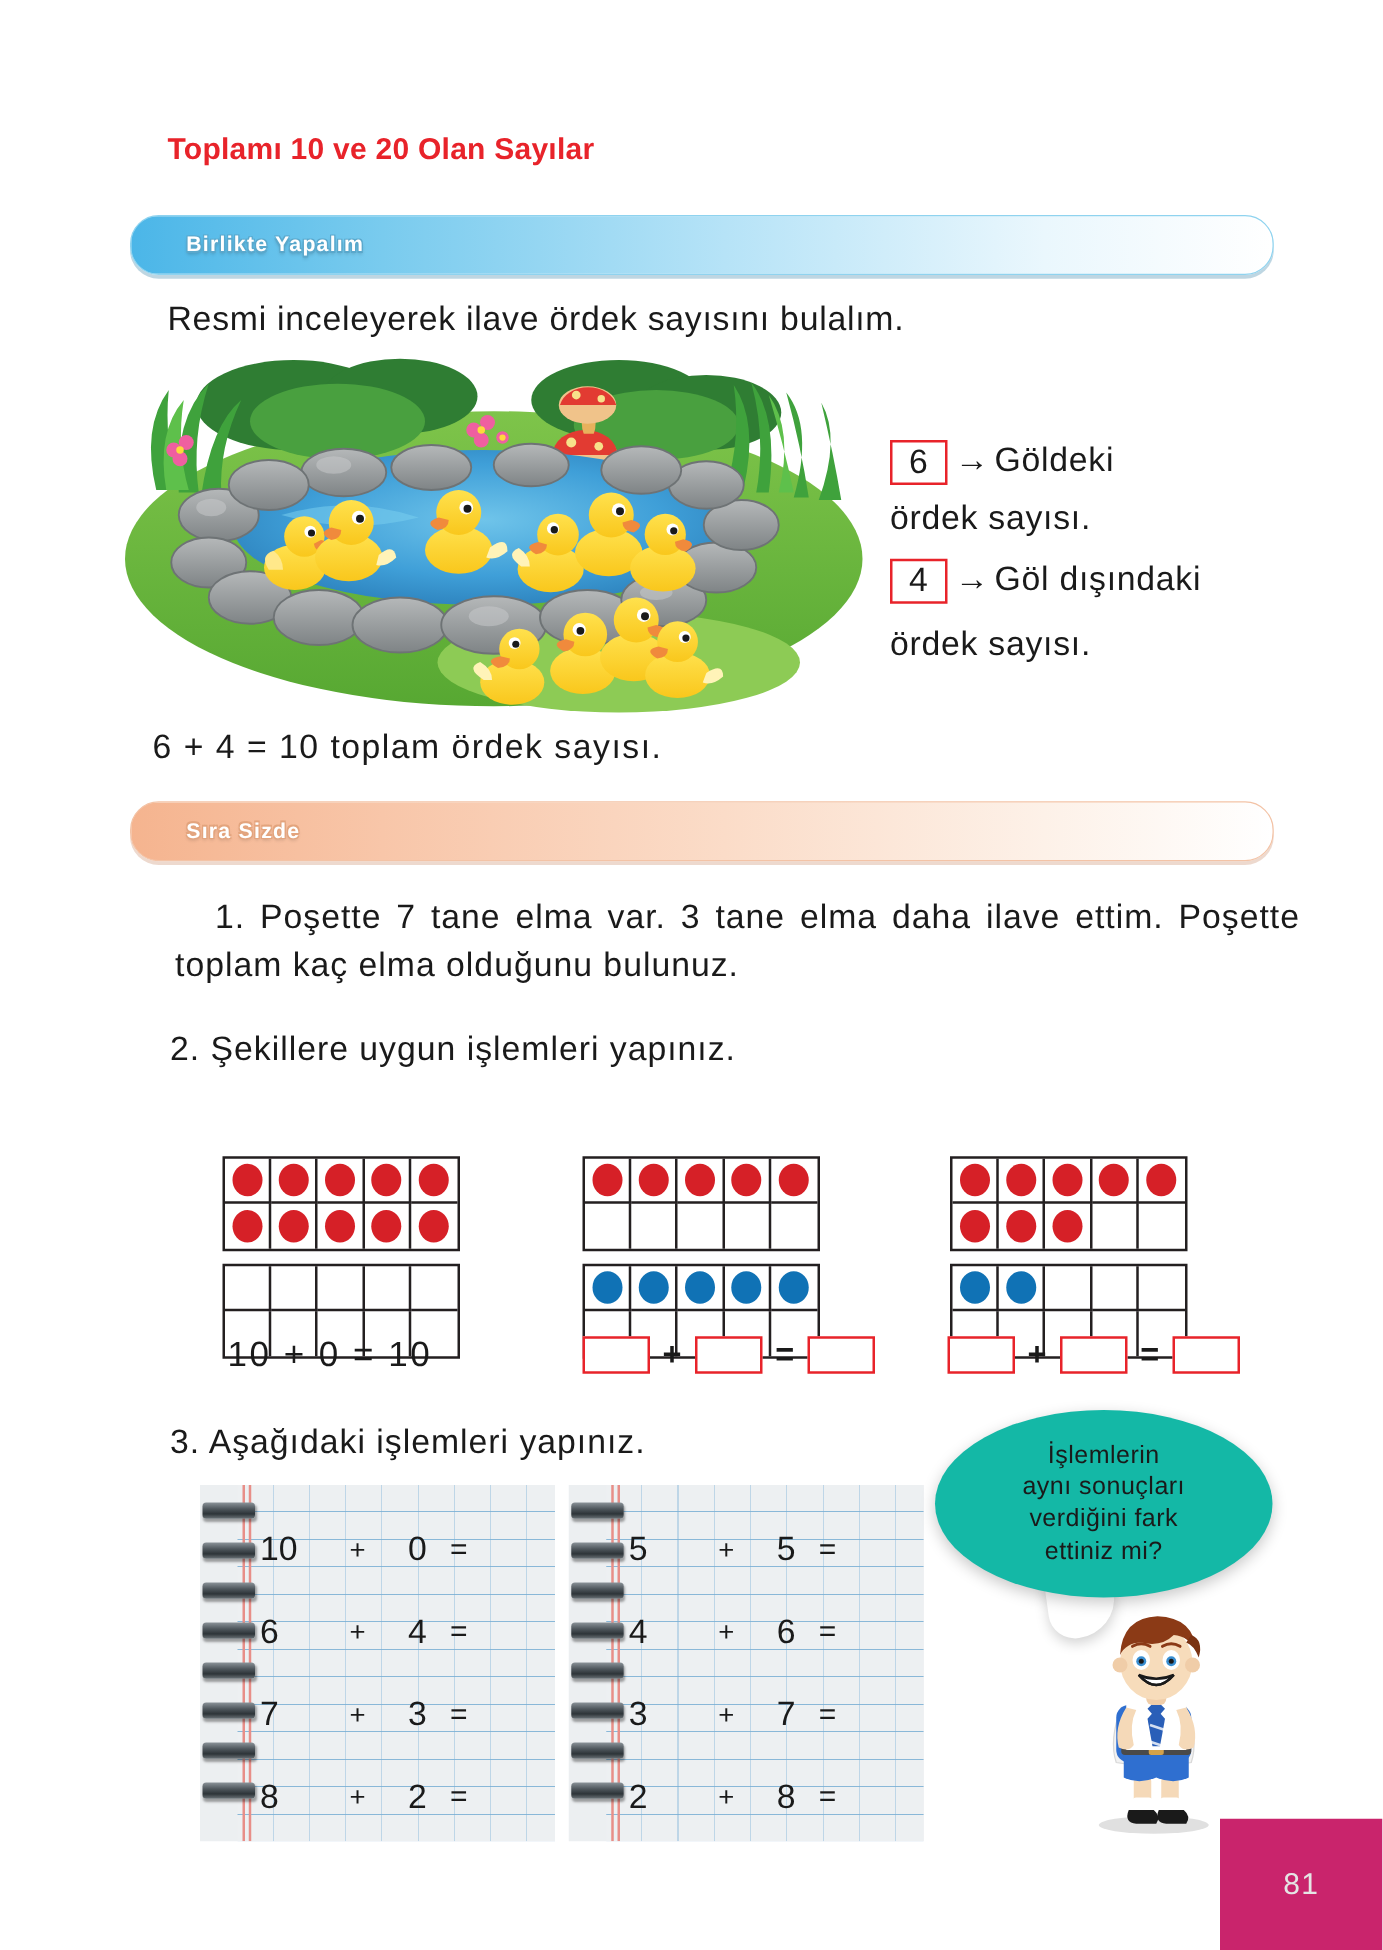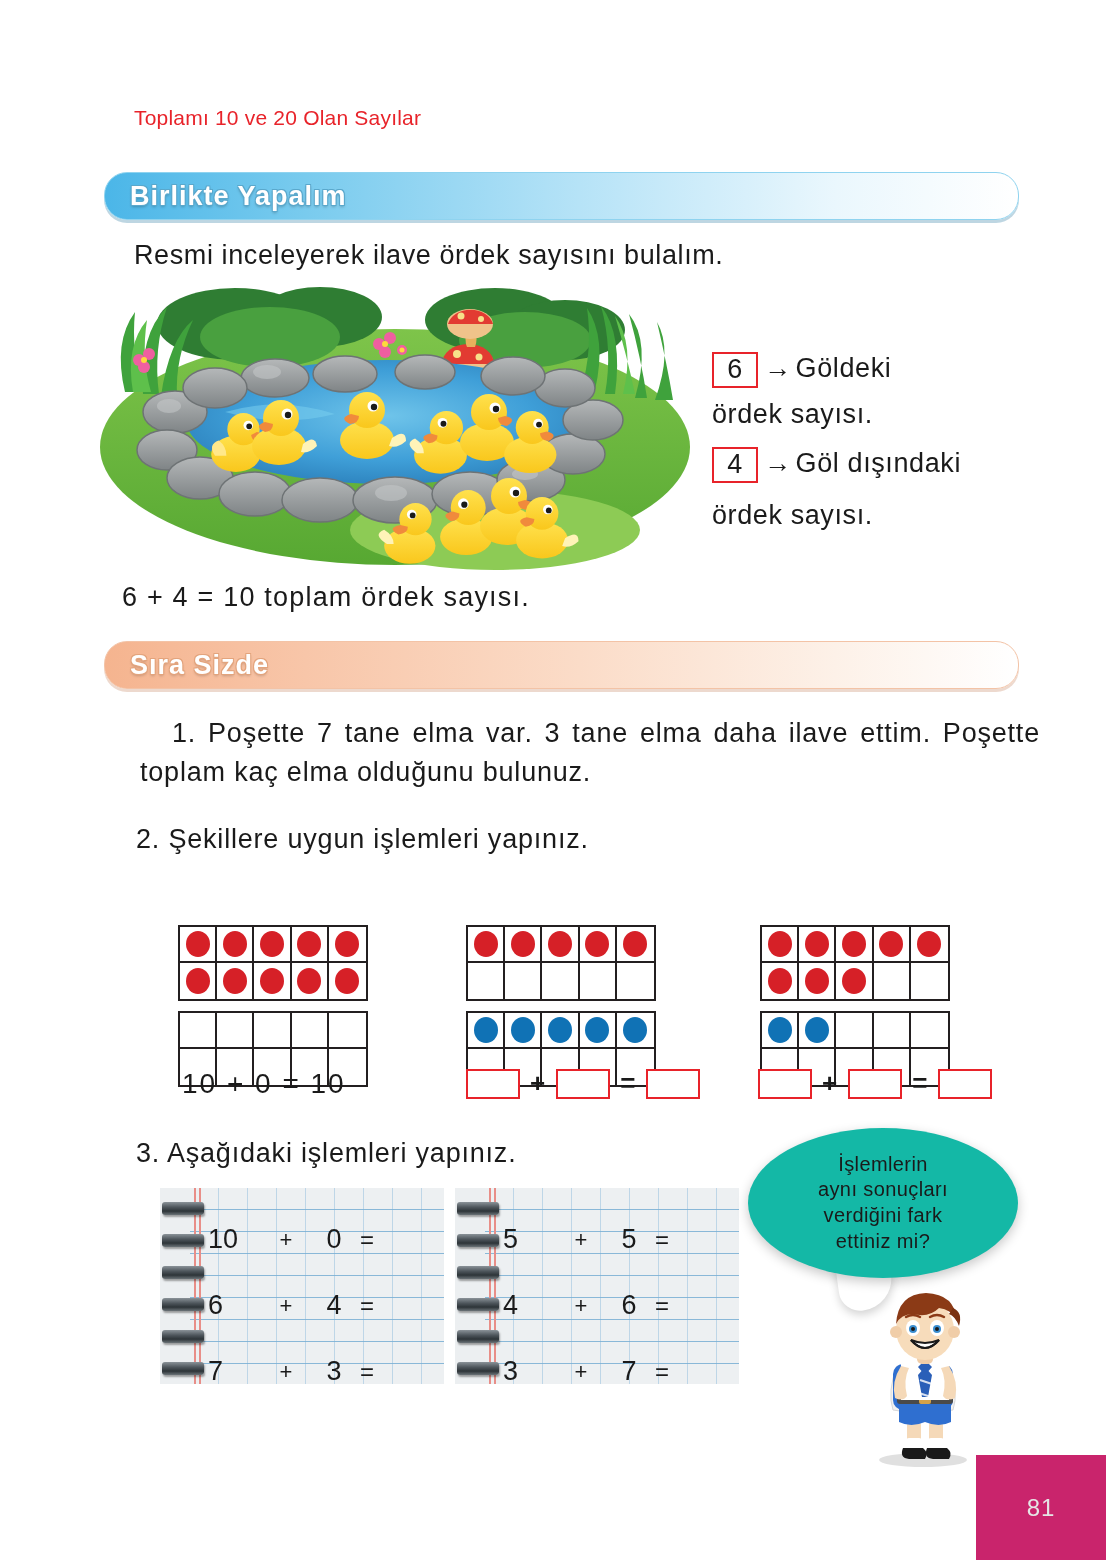--- a/index.html
+++ b/index.html
@@ -14,22 +14,22 @@
     overflow: hidden;
     font-family: "Liberation Sans", sans-serif;
     color: #1a1a1a;
   }
 
   
   .page-title {
     position: absolute;
     left: 134px;
     top: 106px;
-    font-size: 21px;
-    font-weight: normal;
+    font-size: 24px;
+    font-weight: bold;
     color: #e8232a;
     letter-spacing: 0.2px;
     white-space: nowrap;
   }
 
   
   .banner {
     position: absolute;
     height: 46px;
     border-radius: 23px;
@@ -46,22 +46,22 @@
   }
   .banner-orange {
     left: 104px;
     top: 641px;
     width: 913px;
     background: linear-gradient(to right, #f5b48f 0%, #f8c6a9 22%, #fbdcc8 52%, #fdf1e8 80%, #ffffff 100%);
     border: 1px solid #f3c3a6;
     box-shadow: 0 3px 0 rgba(190,120,80,0.28);
   }
   .banner-label {
-    margin-left: 25px;
-    font-size: 27px;
+    margin-left: 44px;
+    font-size: 17px;
     font-weight: bold;
     color: #ffffff;
     letter-spacing: 1px;
   }
   .banner-blue .banner-label {
     text-shadow: 1px 1px 0 #5aa8cc, -1px 1px 0 #5aa8cc, 1px -1px 0 #5aa8cc,
                  -1px -1px 0 #5aa8cc, 0 2px 3px rgba(0,0,0,0.25);
   }
   .banner-orange .banner-label {
     text-shadow: 1px 1px 0 #e3a47d, -1px 1px 0 #e3a47d, 1px -1px 0 #e3a47d,
@@ -155,21 +155,21 @@
     border: 2px solid #e8232a;
     box-sizing: border-box;
     background: #ffffff;
   }
   .eq-text { font-size: 28px; letter-spacing: 2px; }
 
   
   .notebook {
     position: absolute;
     width: 284px;
-    height: 196px;
+    height: 285px;
     background: #eceff1;
     overflow: hidden;
   }
   #notebook-left  { left: 160px; top: 1188px; }
   #notebook-right { left: 455px; top: 1188px; }
 
   .nb-paper {
     position: absolute;
     left: 30px; top: 0;
     right: 0; bottom: 0;

